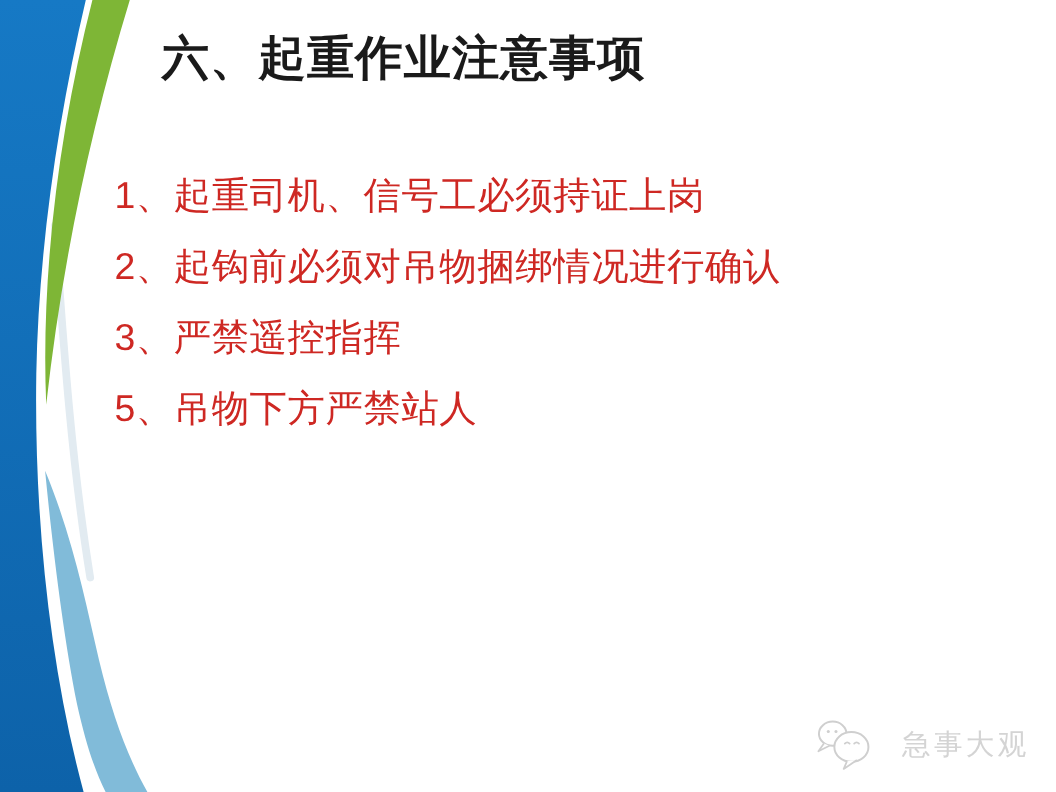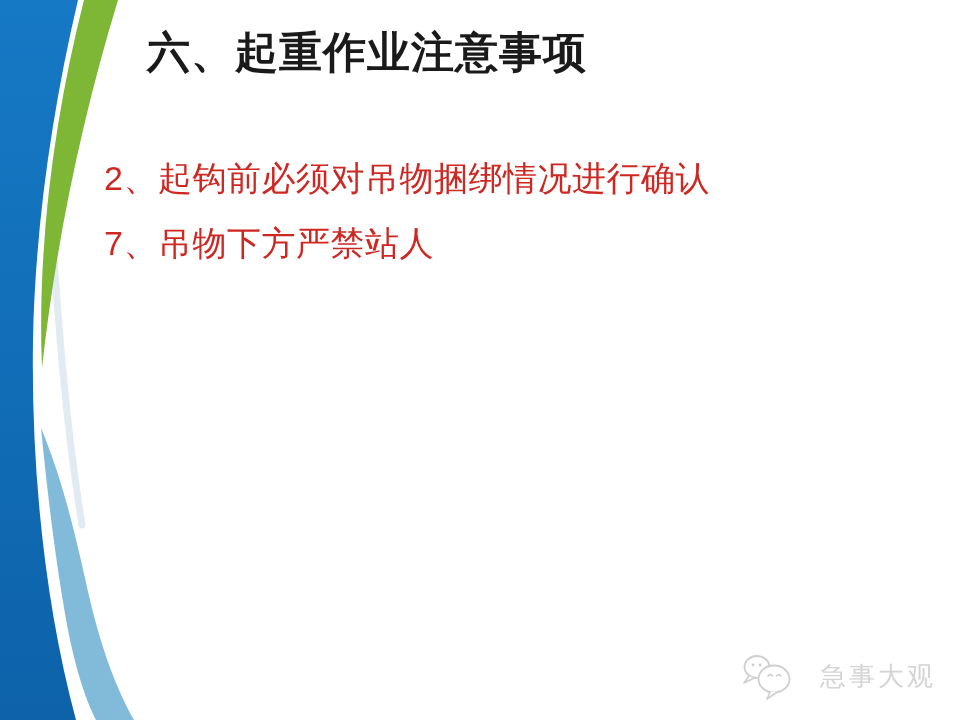--- a/index.html
+++ b/index.html
@@ -83,22 +83,24 @@
              L 134,720 C 116,688 102,650 90,600 C 78,548 66,488 41,428 Z" fill="#81bbd9"></path>
 
     <path d="M 0,0 L 78,0 C 52,110 35,230 33,340 C 31,470 45,605 76,720 L 0,720 Z" fill="url(#bluegrad)"></path>
 
     <path d="M 84,0 L 118,0 C 82,118 56,242 42,368 C 37,248 54,118 84,0 Z" fill="#7eb636"></path>
   </svg>
 
   <h1 class="title">六、起重作业注意事项</h1>
 
   <div class="notes">
+    <div class="note-line">1、起重司机、信号工必须持证上岗</div>
     <div class="note-line">2、起钩前必须对吊物捆绑情况进行确认</div>
-    <div class="note-line">7、吊物下方严禁站人</div>
+    <div class="note-line">3、严禁遥控指挥</div>
+    <div class="note-line">5、吊物下方严禁站人</div>
   </div>
 
   <div class="watermark">
     <svg width="56" height="48" viewBox="0 0 56 48" xmlns="http://www.w3.org/2000/svg">
 
       <ellipse cx="17" cy="15" rx="12.5" ry="11" fill="#ffffff" stroke="#cfcfcf" stroke-width="1.8"></ellipse>
       <path d="M 9,24 L 4,31 L 14,26" fill="#ffffff" stroke="#cfcfcf" stroke-width="1.6" stroke-linejoin="round"></path>
       <circle cx="13" cy="13" r="1.4" fill="#cfcfcf"></circle>
       <circle cx="20" cy="13" r="1.4" fill="#cfcfcf"></circle>
 

